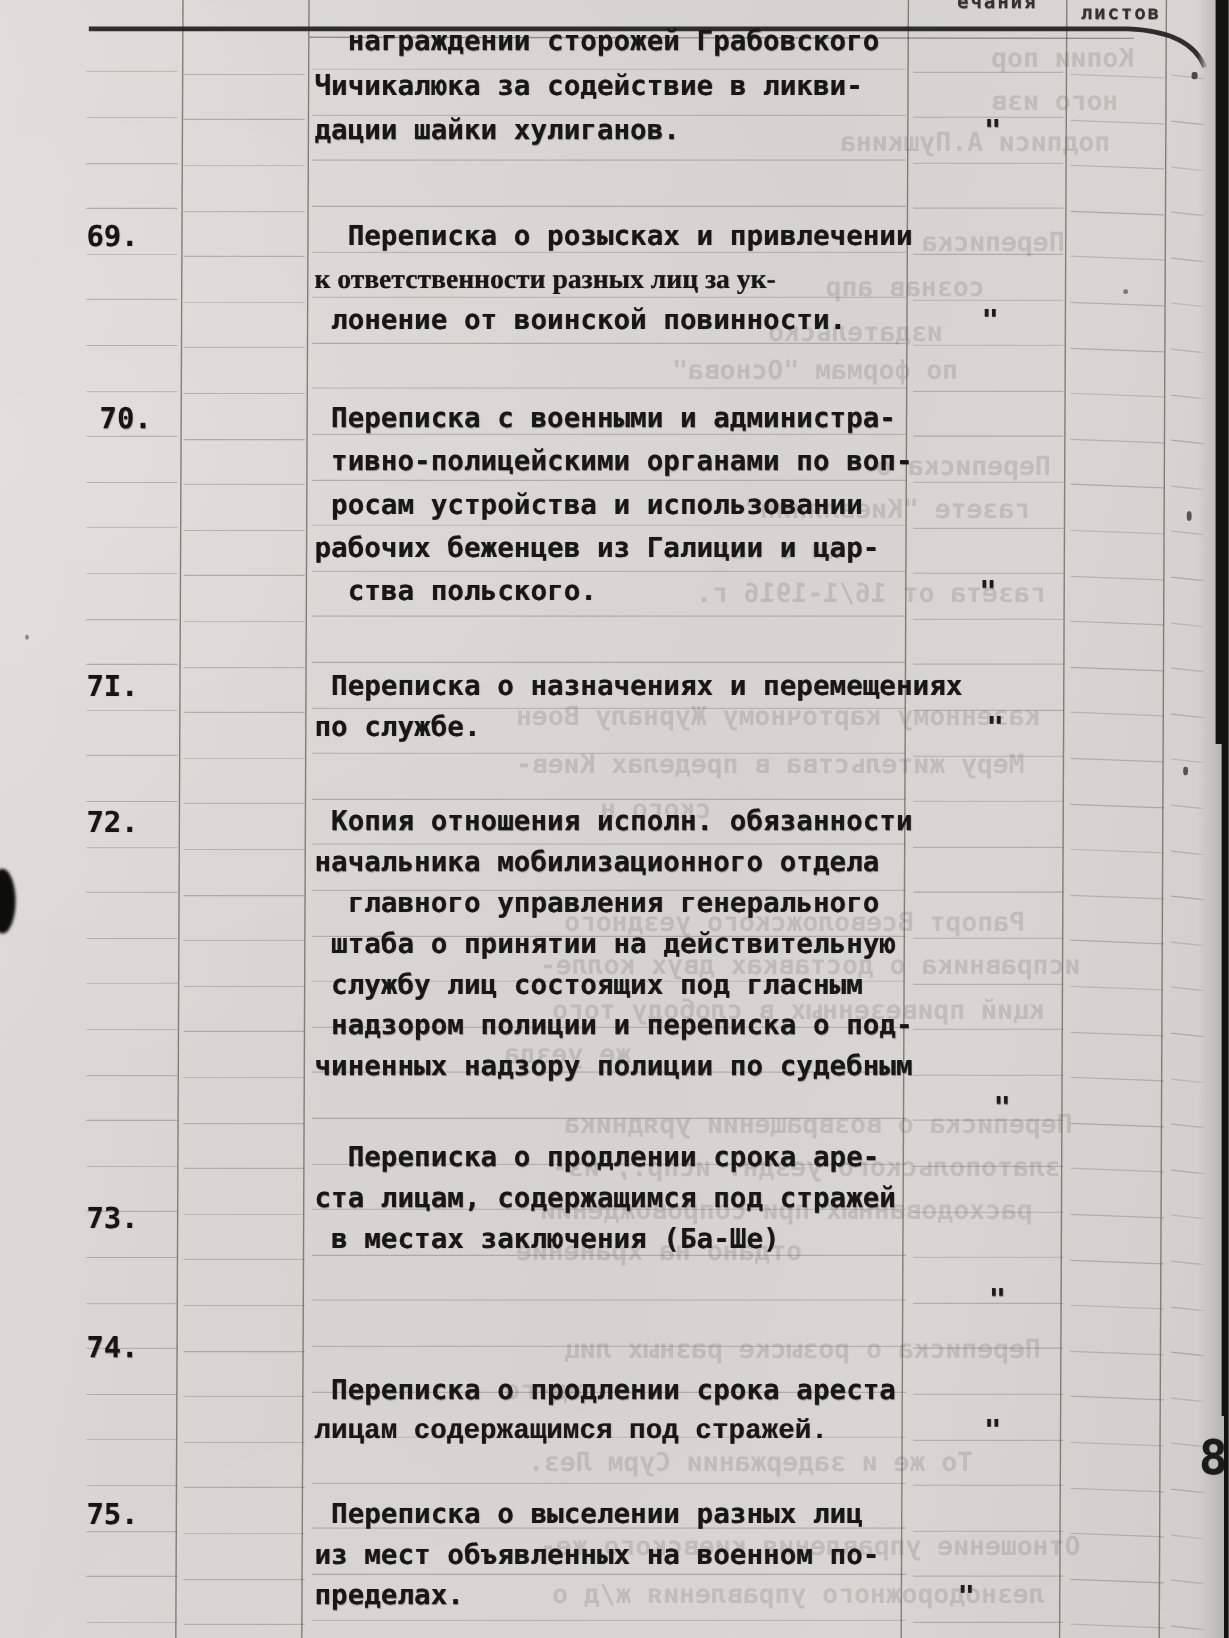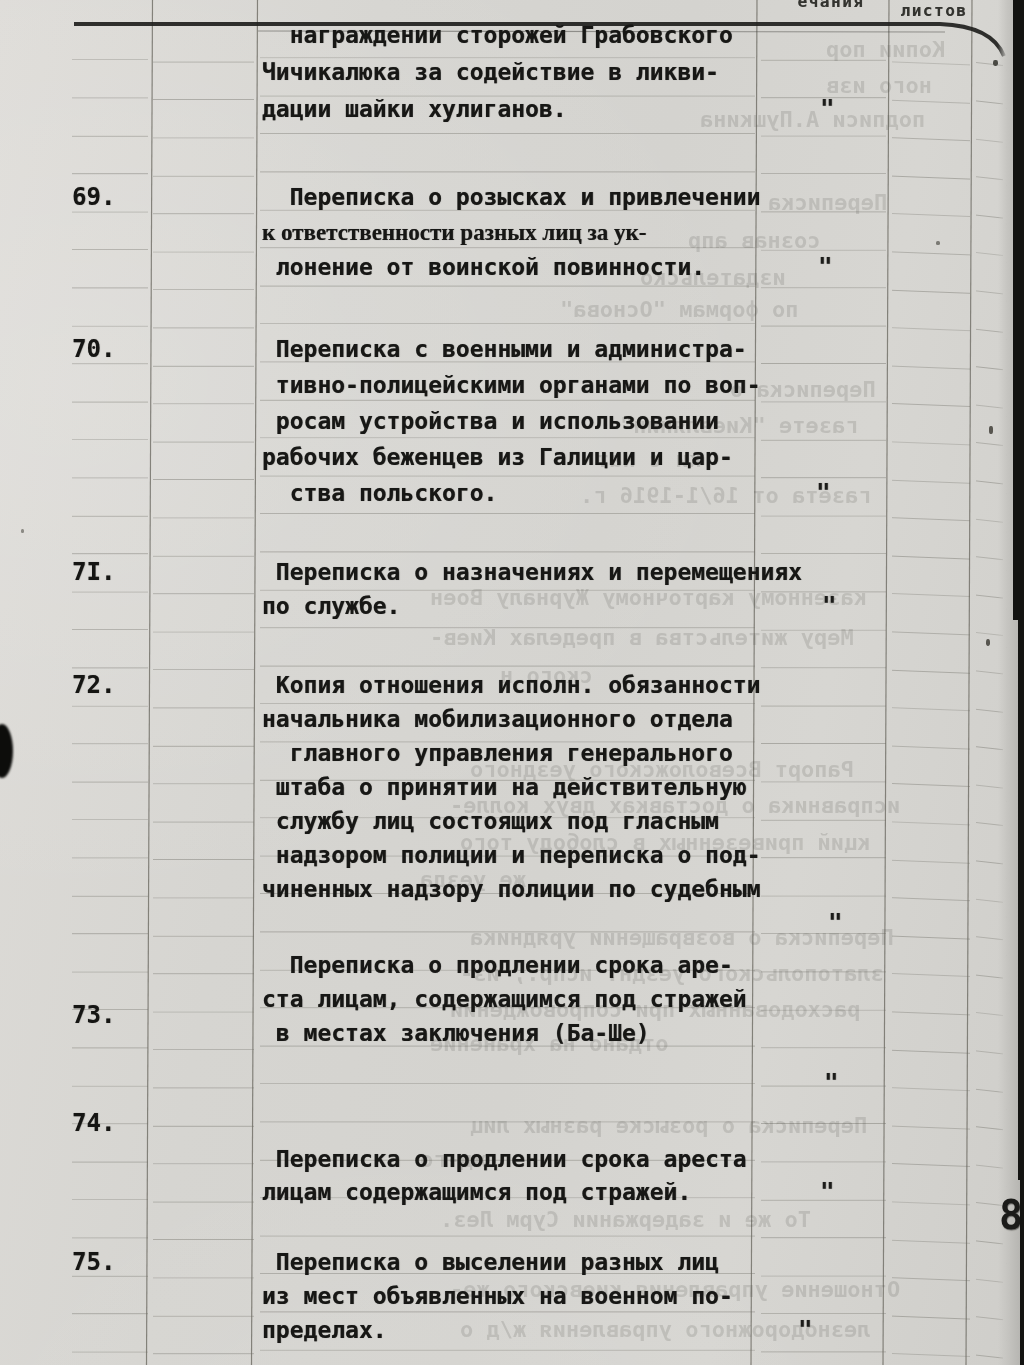--- a/index.html
+++ b/index.html
@@ -368,21 +368,21 @@
         <div class="entry-line" style="height: 37px; line-height: 37px;">дации шайки хулиганов.</div>
       </div>
       <div class="ditto" style="left: 820px; top: 91px; line-height: 37px;">"</div>
       <div class="entry-number" style="left: 72px; top: 180px; line-height: 35px;">69.</div>
       <div class="entry-lines" style="left: 262px; top: 180px;">
         <div class="entry-line" style="height: 35px; line-height: 35px;">  Переписка о розысках и привлечении</div>
         <div class="entry-line" style="height: 35px; line-height: 35px; font-family: Liberation Serif, serif;">к ответственности разных лиц за ук-</div>
         <div class="entry-line" style="height: 35px; line-height: 35px;"> лонение от воинской повинности.</div>
       </div>
       <div class="ditto" style="left: 818px; top: 250px; line-height: 35px;">"</div>
-      <div class="entry-number" style="left: 72px; top: 331px; line-height: 36px;">70.</div>
+      <div class="entry-number" style="left: 83px; top: 331px; line-height: 36px;">70.</div>
       <div class="entry-lines" style="left: 262px; top: 331px;">
         <div class="entry-line" style="height: 36px; line-height: 36px;"> Переписка с военными и администра-</div>
         <div class="entry-line" style="height: 36px; line-height: 36px;"> тивно-полицейскими органами по воп-</div>
         <div class="entry-line" style="height: 36px; line-height: 36px;"> росам устройства и использовании</div>
         <div class="entry-line" style="height: 36px; line-height: 36px;">рабочих беженцев из Галиции и цар-</div>
         <div class="entry-line" style="height: 36px; line-height: 36px;">  ства польского.</div>
       </div>
       <div class="ditto" style="left: 816px; top: 475px; line-height: 36px;">"</div>
       <div class="entry-number" style="left: 72px; top: 555px; line-height: 34px;">7I.</div>
       <div class="entry-lines" style="left: 262px; top: 555px;">
@@ -404,21 +404,21 @@
       <div class="entry-number" style="left: 72px; top: 998px; line-height: 34px;">73.</div>
       <div class="entry-lines" style="left: 262px; top: 948px;">
         <div class="entry-line" style="height: 34px; line-height: 34px;">  Переписка о продлении срока аре-</div>
         <div class="entry-line" style="height: 34px; line-height: 34px;">ста лицам, содержащимся под стражей</div>
         <div class="entry-line" style="height: 34px; line-height: 34px;"> в местах заключения (Ба-Ше)</div>
       </div>
       <div class="ditto" style="left: 824px; top: 1066px; line-height: 34px;">"</div>
       <div class="entry-number" style="left: 72px; top: 1107px; line-height: 33px; text-align: center;">74.</div>
       <div class="entry-lines" style="left: 262px; top: 1143px;">
         <div class="entry-line" style="height: 33px; line-height: 33px;"> Переписка о продлении срока ареста</div>
-        <div class="entry-line" style="height: 33px; line-height: 33px;">лицам содержащимся под стражей.</div>
+        <div class="entry-line" style="height: 33px; line-height: 33px; font-family: Liberation Mono, monospace;">лицам содержащимся под стражей.</div>
       </div>
       <div class="ditto" style="left: 820px; top: 1176px; line-height: 33px;">"</div>
       <div class="entry-number" style="left: 72px; top: 1245px; line-height: 34px;">75.</div>
       <div class="entry-lines" style="left: 262px; top: 1245px;">
         <div class="entry-line" style="height: 34px; line-height: 34px;"> Переписка о выселении разных лиц</div>
         <div class="entry-line" style="height: 34px; line-height: 34px;">из мест объявленных на военном по-</div>
         <div class="entry-line" style="height: 34px; line-height: 34px;">пределах.</div>
       </div>
       <div class="ditto" style="left: 798px; top: 1313px; line-height: 34px;">"</div>
     </div>

